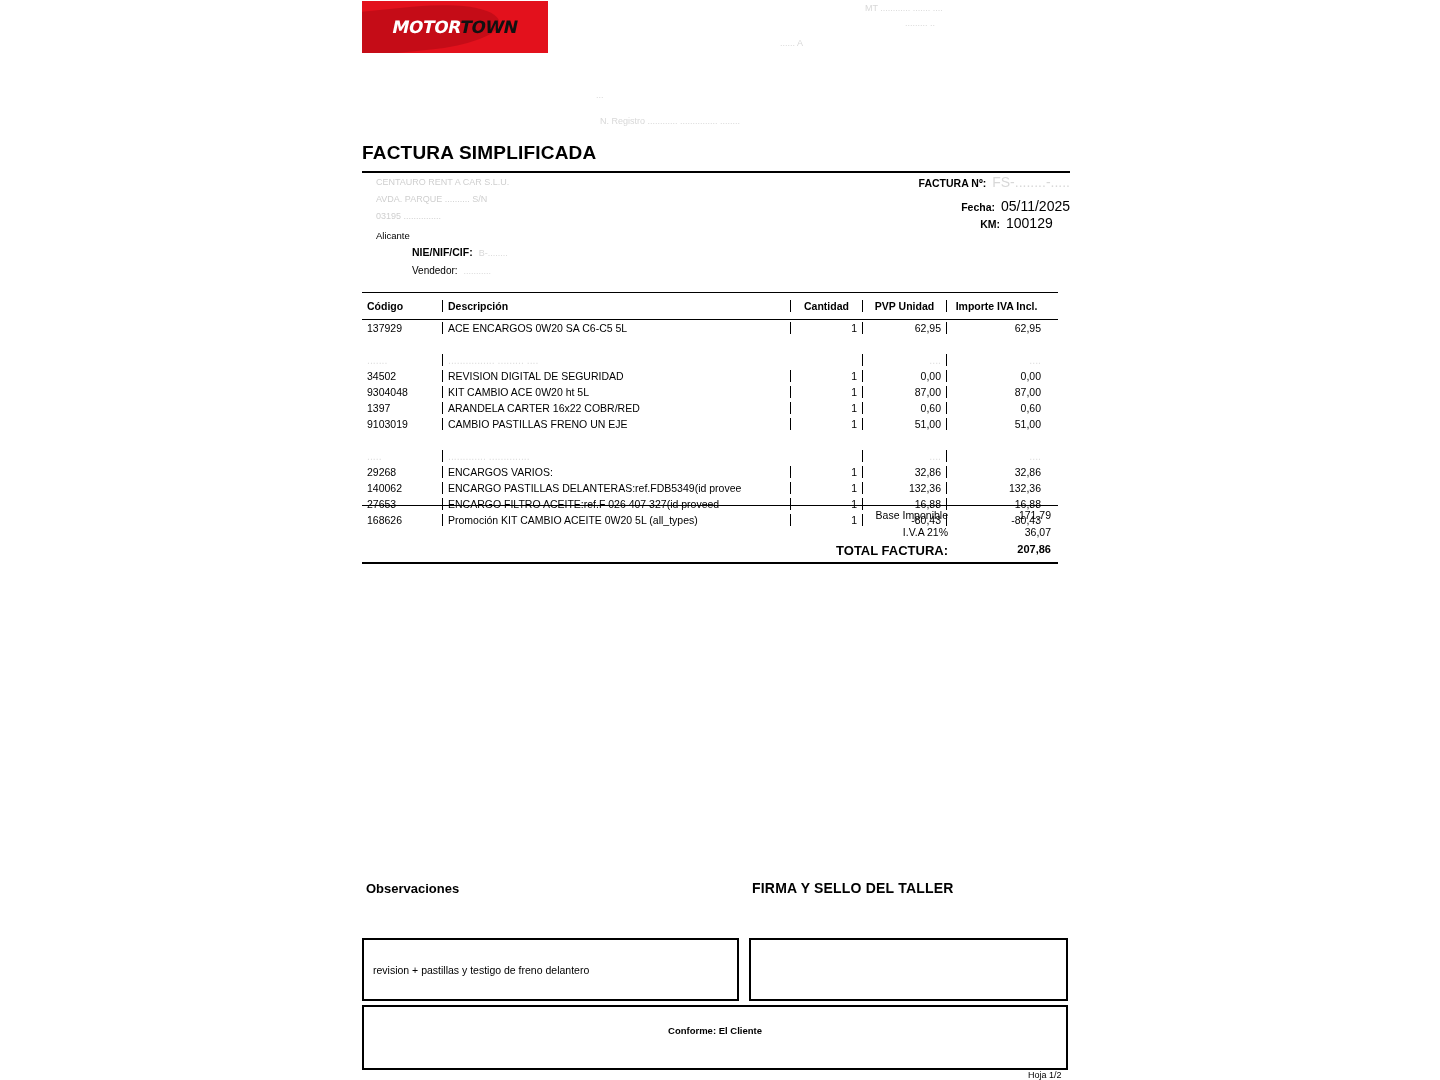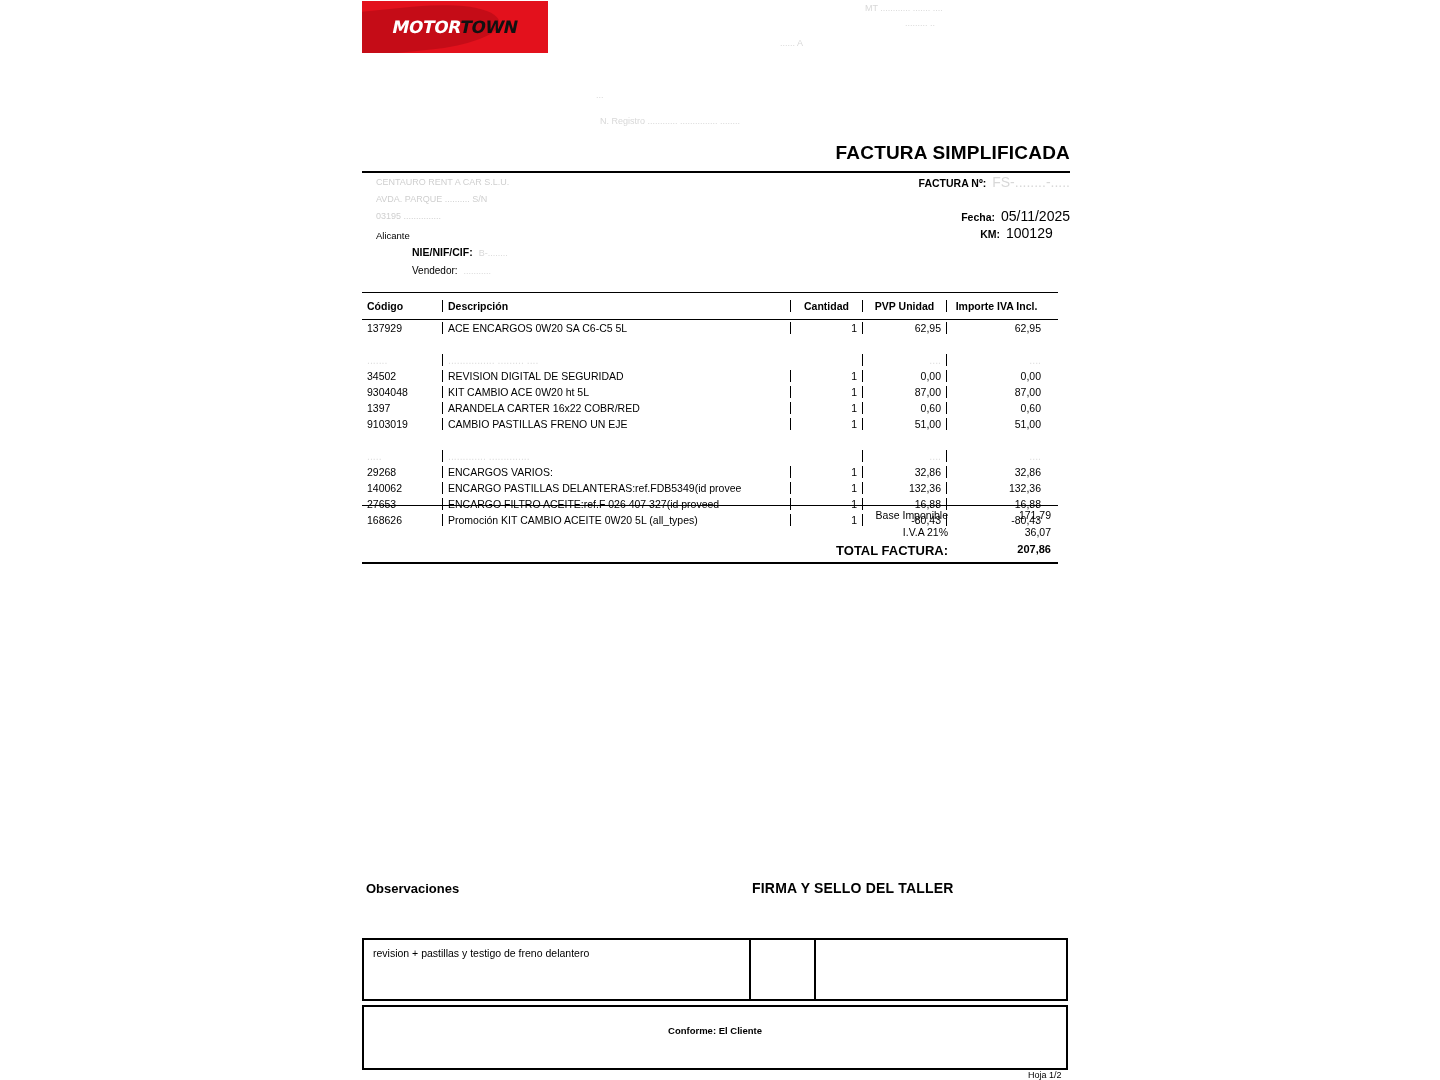--- a/index.html
+++ b/index.html
@@ -57,21 +57,21 @@
     font-family: "Liberation Sans", sans-serif;
     user-select: none;
   }
   .faded-strong { color: #cfcfcf; }
 
   
   .doc-title {
     position: absolute;
     left: 362px; top: 142px;
     width: 708px;
-    text-align: right;
+    text-align: left;
     font-size: 19px;
     font-weight: 700;
     letter-spacing: .2px;
   }
   .rule-top {
     position: absolute;
     left: 362px; top: 171px;
     width: 708px; height: 2px;
     background: #000;
   }
@@ -94,21 +94,21 @@
     width: 370px;
     font-size: 10px;
   }
   .meta-right .mrow {
     display: flex;
     justify-content: flex-end;
     align-items: baseline;
     gap: 6px;
     height: 17px;
   }
-  .meta-right .mrow.gap-a { margin-top: 17px; }
+  .meta-right .mrow.gap-a { margin-top: 7px; }
   .meta-right .mrow.gap-b { margin-top: 17px; }
   .meta-right .lbl { font-weight: 700; font-size: 10.5px; }
   .meta-right .val { font-size: 14px; min-width: 64px; text-align: left; }
 
   
   .table {
     position: absolute;
     left: 362px; top: 292px;
     width: 696px;
     font-size: 10.5px;
@@ -171,23 +171,23 @@
   }
   .firma-title {
     position: absolute;
     left: 752px; top: 880px;
     font-size: 14px; font-weight: 700;
     letter-spacing: .2px;
   }
   .obs-box {
     position: absolute;
     left: 362px; top: 938px;
-    width: 454px; height: 63px;
+    width: 377px; height: 63px;
     border: 2px solid #000;
-    padding: 7px 9px;
+    padding: 24px 9px;
     font-size: 10.5px;
   }
   .firma-box {
     position: absolute;
     left: 749px; top: 938px;
     width: 319px; height: 63px;
     border: 2px solid #000;
   }
   .conforme-box {
     position: absolute;

